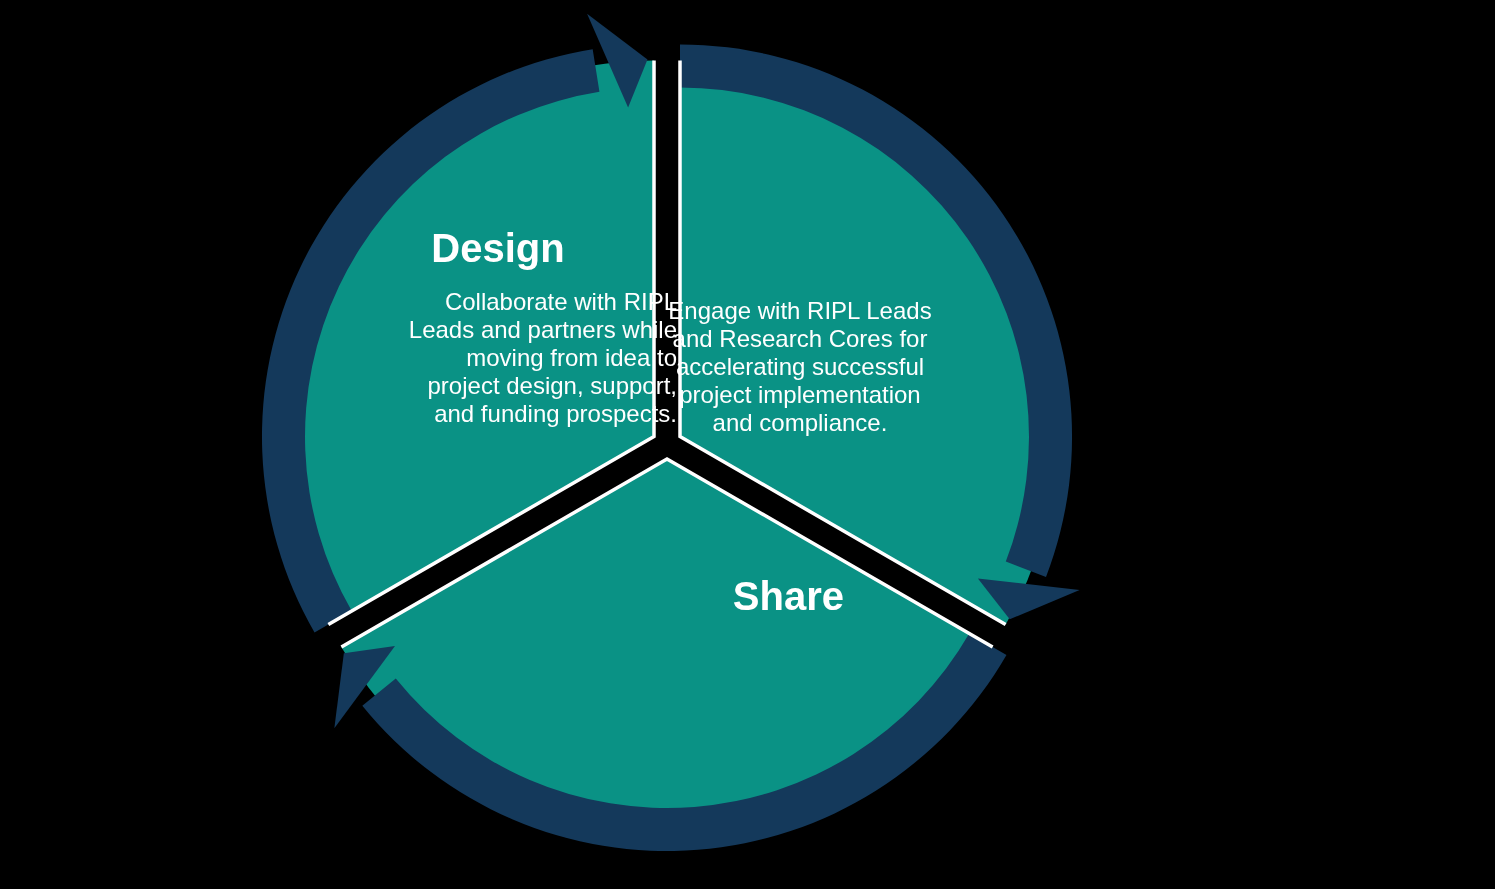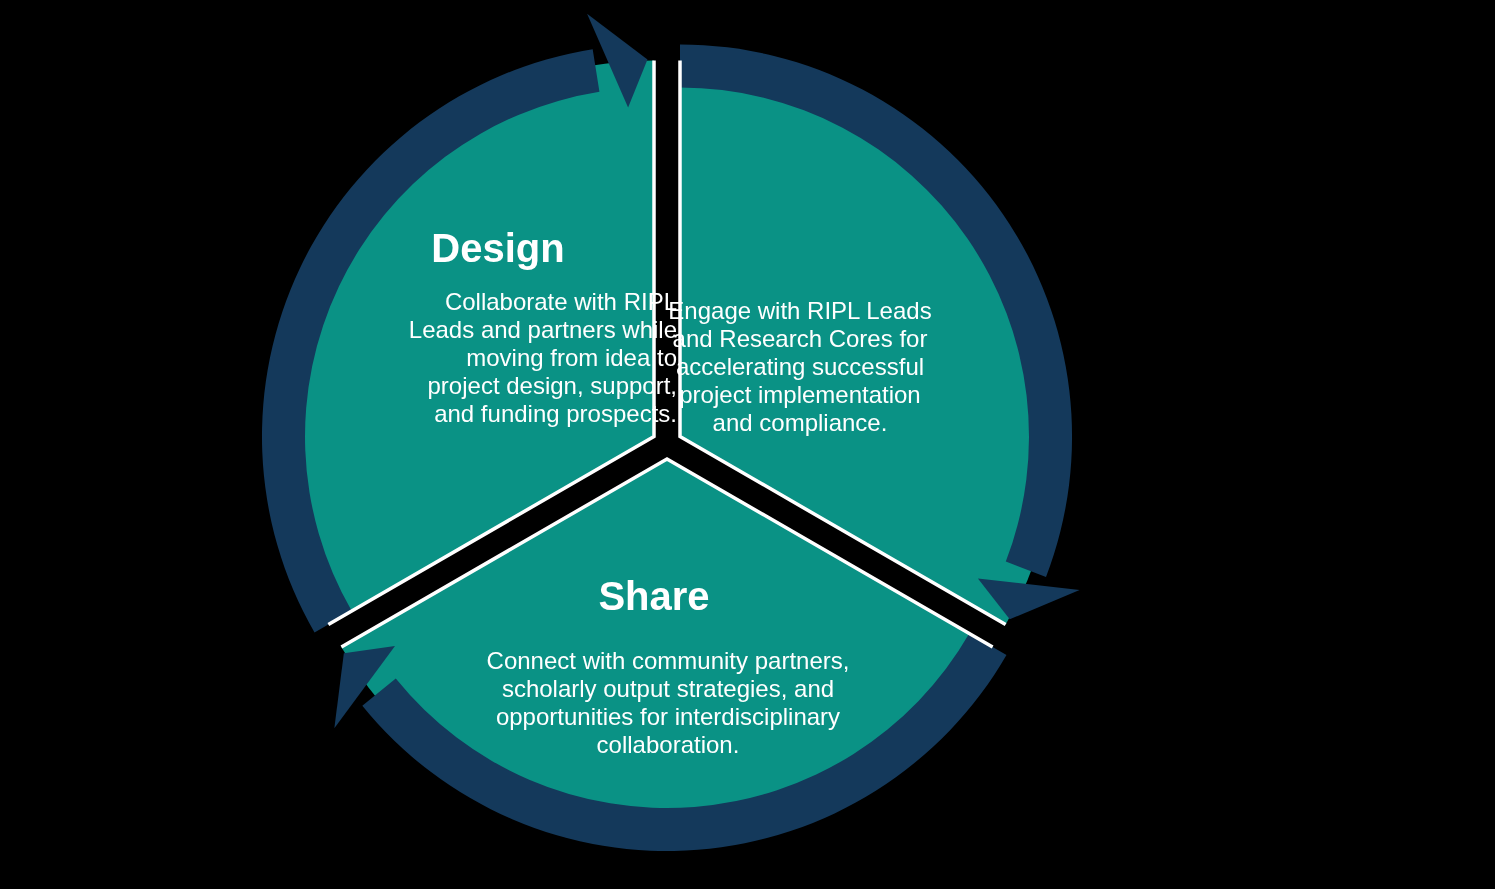--- a/index.html
+++ b/index.html
@@ -24,21 +24,21 @@
   .seg-desc {
     position: absolute;
     color: #ffffff;
     font-size: 24px;
     line-height: 28px;
     text-align: center;
     white-space: pre-line;
   }
   #design-title   { left: 338px; top: 226px; width: 320px; }
   #discover-title { left: 677px; top: 225px; width: 320px; }
-  #share-title    { left: 494px; top: 574px; width: 320px; }
+  #share-title    { left: 524px; top: 574px; width: 320px; text-align: right; }
   #design-desc    { left: 317px; top: 288px; width: 360px; text-align: right; }
   #discover-desc  { left: 620px; top: 297px; width: 360px; }
   #share-desc     { left: 428px; top: 647px; width: 480px; }
 </style>
 </head>
 <body>
 
 <div class="stage">
 
   <svg width="1495" height="889" viewBox="0 0 1495 889">
@@ -67,18 +67,14 @@
 project design, support,
 and funding prospects.</div>
 
   <div id="discover-desc" class="seg-desc">Engage with RIPL Leads
 and Research Cores for
 accelerating successful
 project implementation
 and compliance.</div>
 
   <div id="share-title" class="seg-title">Share</div>
-  <div id="share-desc" class="seg-desc">Connect with community partners,
-scholarly output strategies, and
-opportunities for interdisciplinary
-collaboration.</div>
 
 </div>
 
 </body></html>

